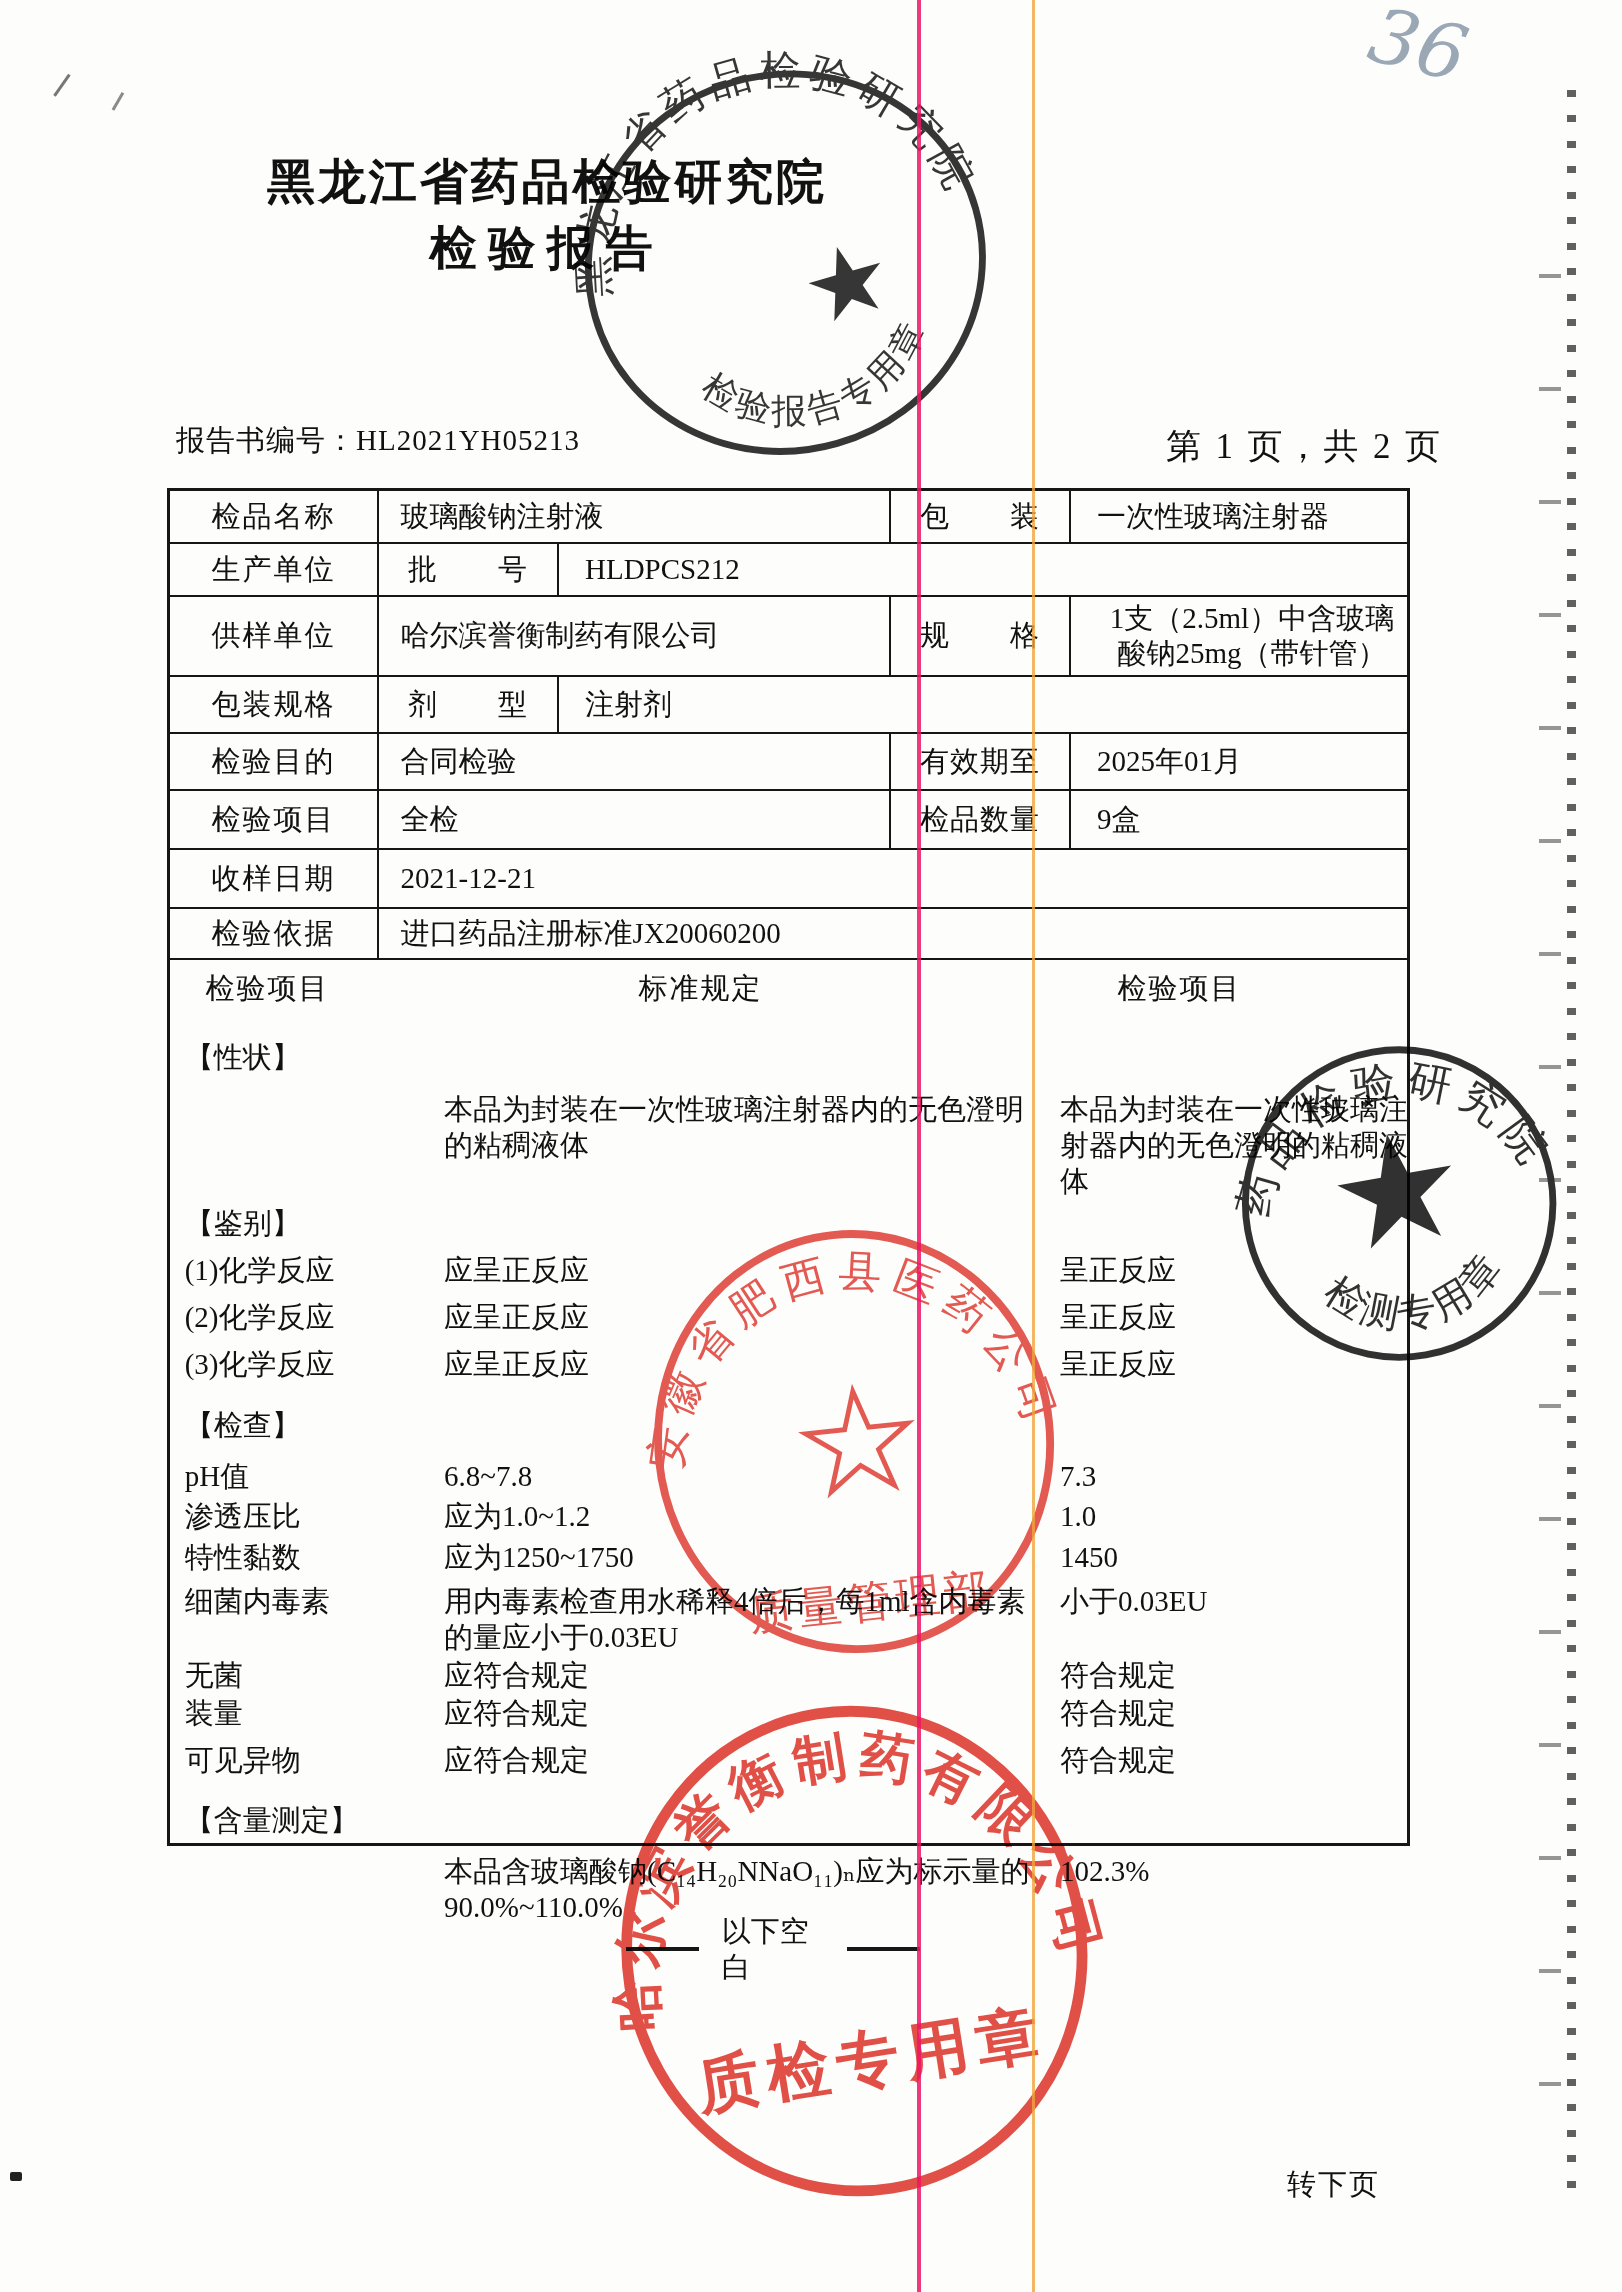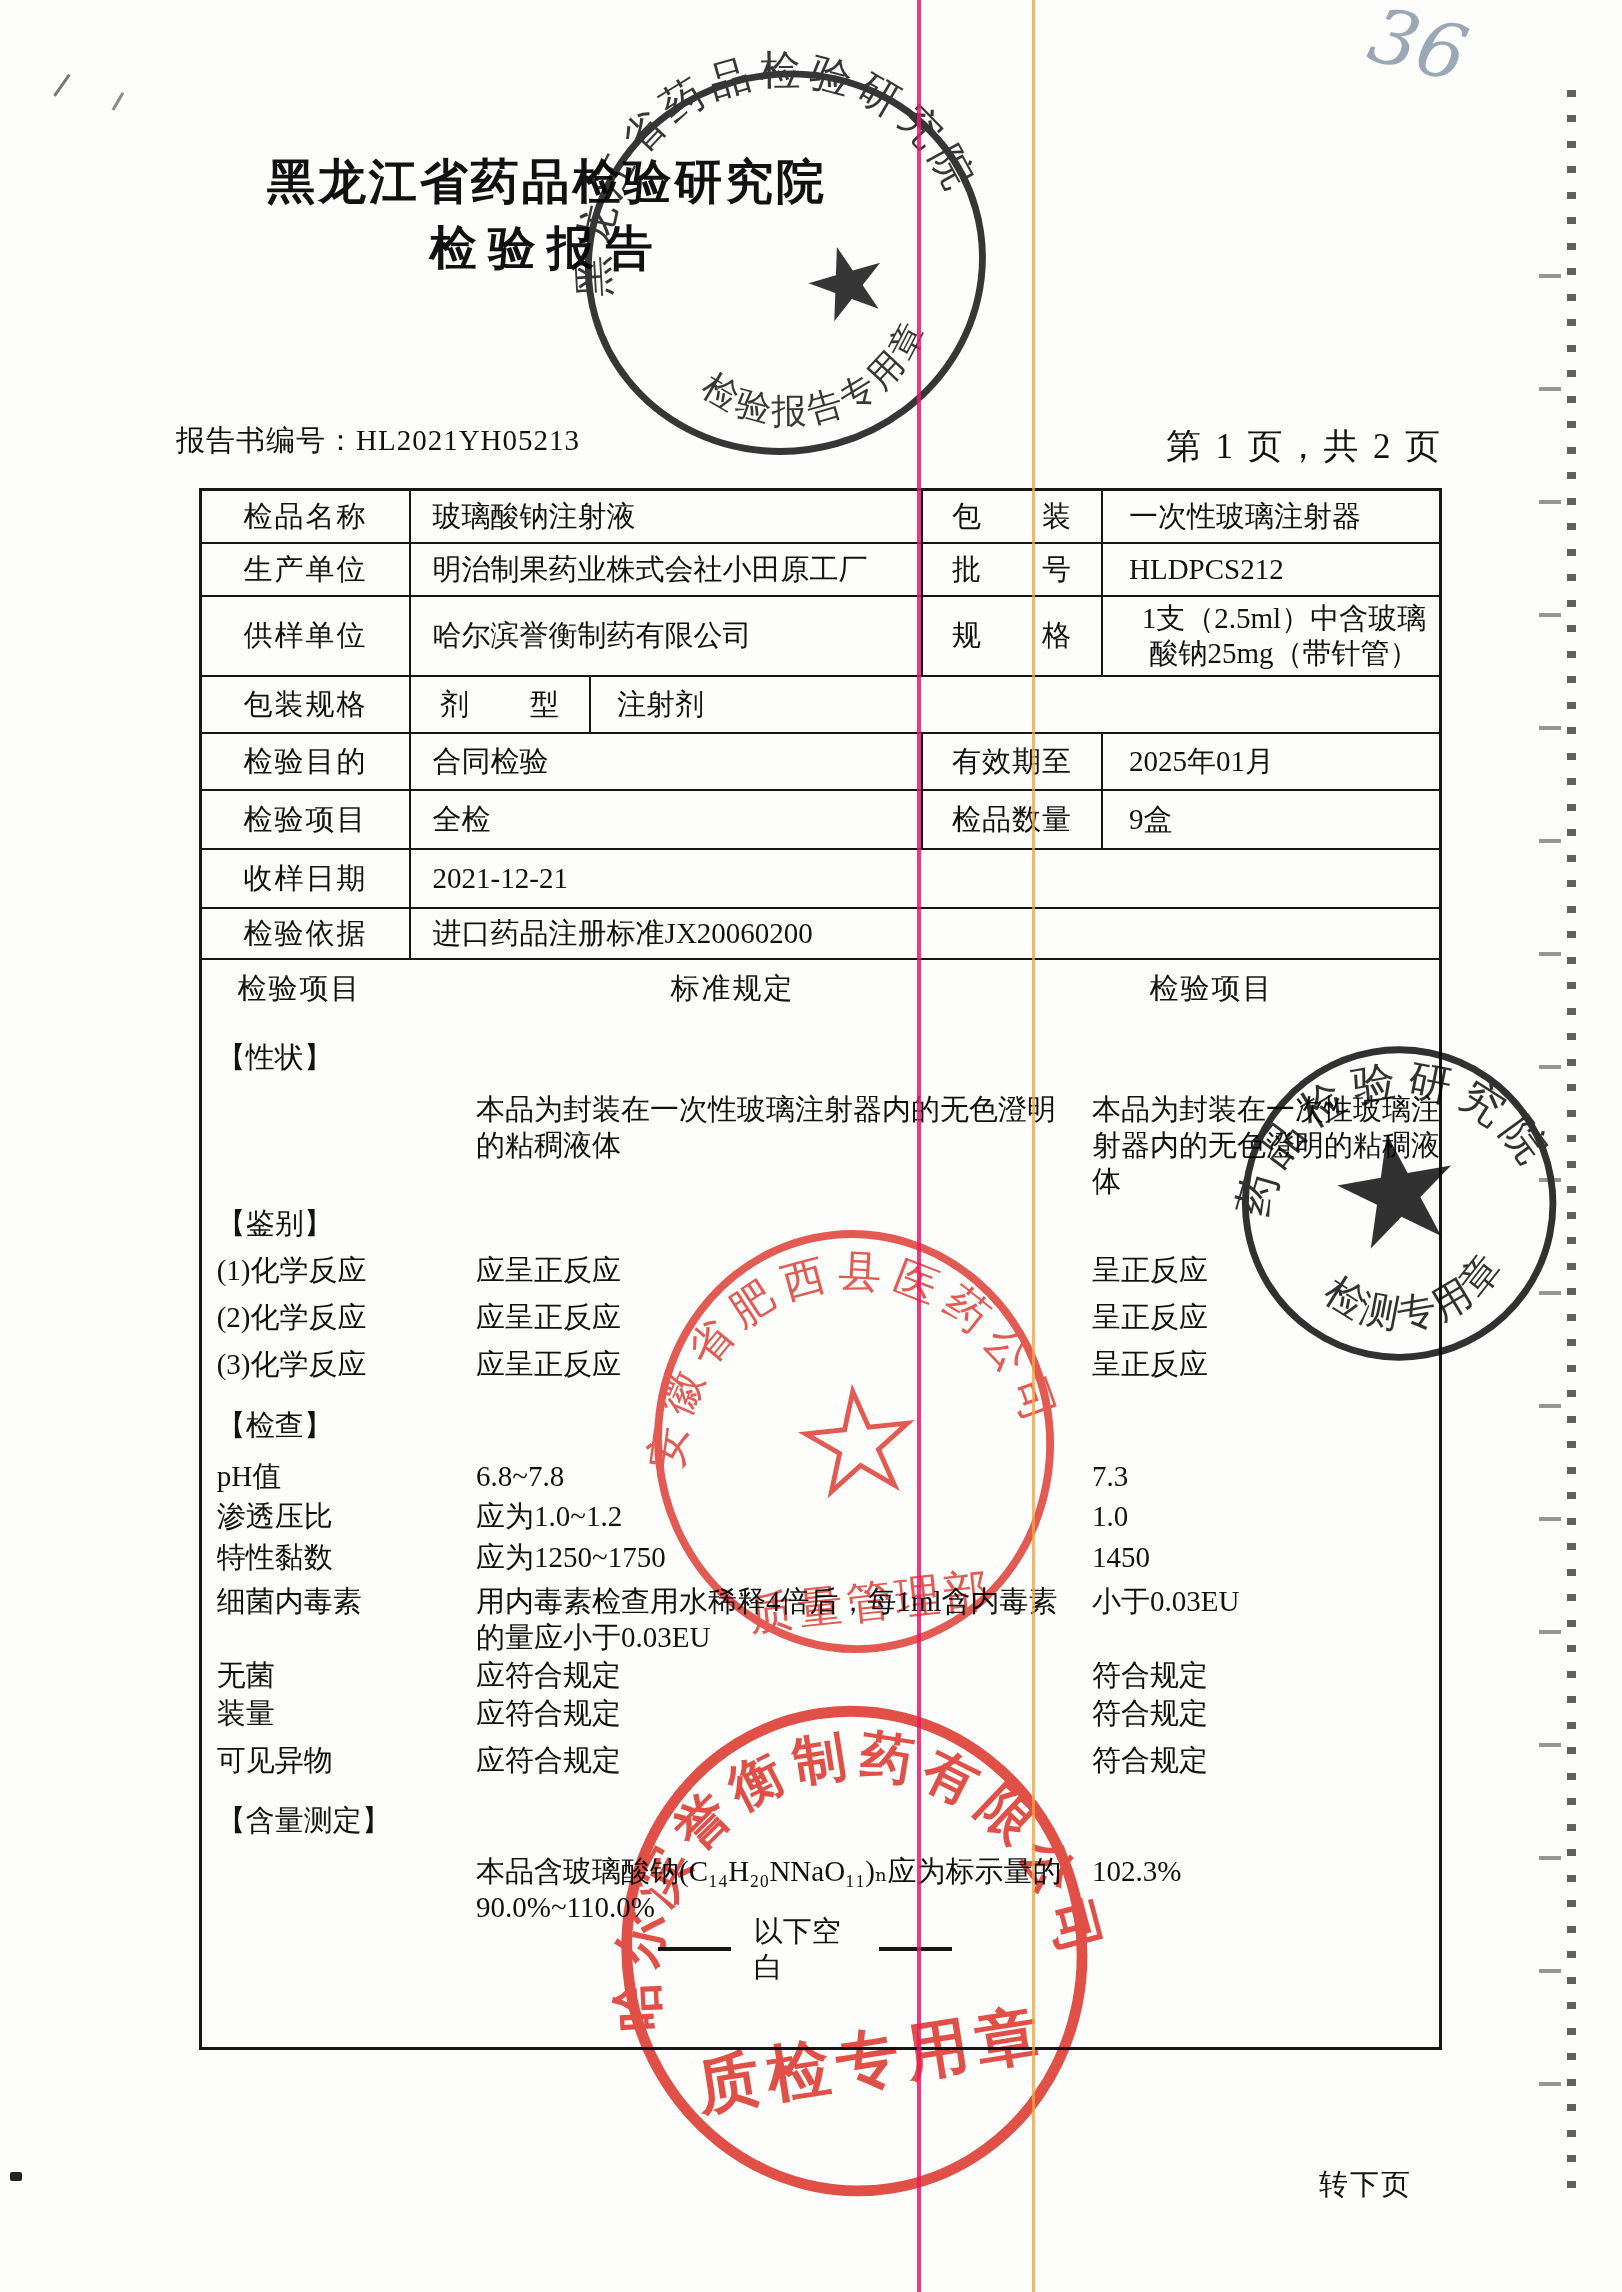--- a/index.html
+++ b/index.html
@@ -9,22 +9,22 @@
   
   .titles{position:absolute;left:155px;top:147px;width:784px;text-align:center;z-index:3;}
   .t1{font-size:48px;font-weight:bold;letter-spacing:2.9px;line-height:69px;}
   .t2{font-size:47px;font-weight:bold;letter-spacing:11.8px;line-height:65px;}
   .report-no{position:absolute;left:176px;top:421px;font-size:29px;letter-spacing:1px;z-index:3;}
   .page-info{position:absolute;left:1166px;top:423px;font-size:35px;letter-spacing:2.9px;z-index:3;}
   .handnote{position:absolute;left:1370px;top:0px;font-size:76px;color:#9aa8b6;
             font-family:"DejaVu Serif",serif;font-style:italic;transform:rotate(14deg);z-index:6;}
 
   
-  .doc-table{position:absolute;left:167px;top:488px;width:1243px;height:1562px;
-             border:3.9px solid #161616;box-sizing:border-box;z-index:2;background:transparent;margin-left:32px;}
+  .doc-table{position:absolute;left:167px;top:488px;width:1243px;height:1358px;
+             border:3.9px solid #161616;box-sizing:border-box;z-index:2;background:transparent;}
   .irow{display:flex;border-bottom:2.9px solid #161616;box-sizing:border-box;font-size:29px;}
   .irow .c{display:flex;align-items:center;box-sizing:border-box;}
   .c1{width:209px;justify-content:center;border-right:2.9px solid #161616;letter-spacing:2px;}
   .c2{width:512px;padding-left:21.6px;border-right:2.9px solid #161616;}
   .c2.nodiv{width:1024px;border-right:none;}
   .c3{width:180px;padding:0 29px;border-right:2.9px solid #161616;letter-spacing:1px;}
   .c4{flex:1;padding-left:26px;line-height:35px;text-align:center;}
   .h54{height:53px}.h82{height:80px}.h58{height:57px}.h60{height:59px}.h52{height:51px}
 
   
@@ -85,21 +85,20 @@
   <div class="doc-table">
 
     <div class="irow h54">
       <div class="c c1">检品名称</div>
       <div class="c c2">玻璃酸钠注射液</div>
       <div class="c c3">包　　装</div>
       <div class="c c4">一次性玻璃注射器</div>
     </div>
     <div class="irow h54">
       <div class="c c1">生产单位</div>
-      <div class="c c2">明治制果药业株式会社小田原工厂</div>
       <div class="c c3">批　　号</div>
       <div class="c c4">HLDPCS212</div>
     </div>
     <div class="irow h82">
       <div class="c c1">供样单位</div>
       <div class="c c2">哈尔滨誉衡制药有限公司</div>
       <div class="c c3">规　　格</div>
       <div class="c c4">1支（2.5ml）中含玻璃酸钠25mg（带针管）</div>
     </div>
     <div class="irow h58">

